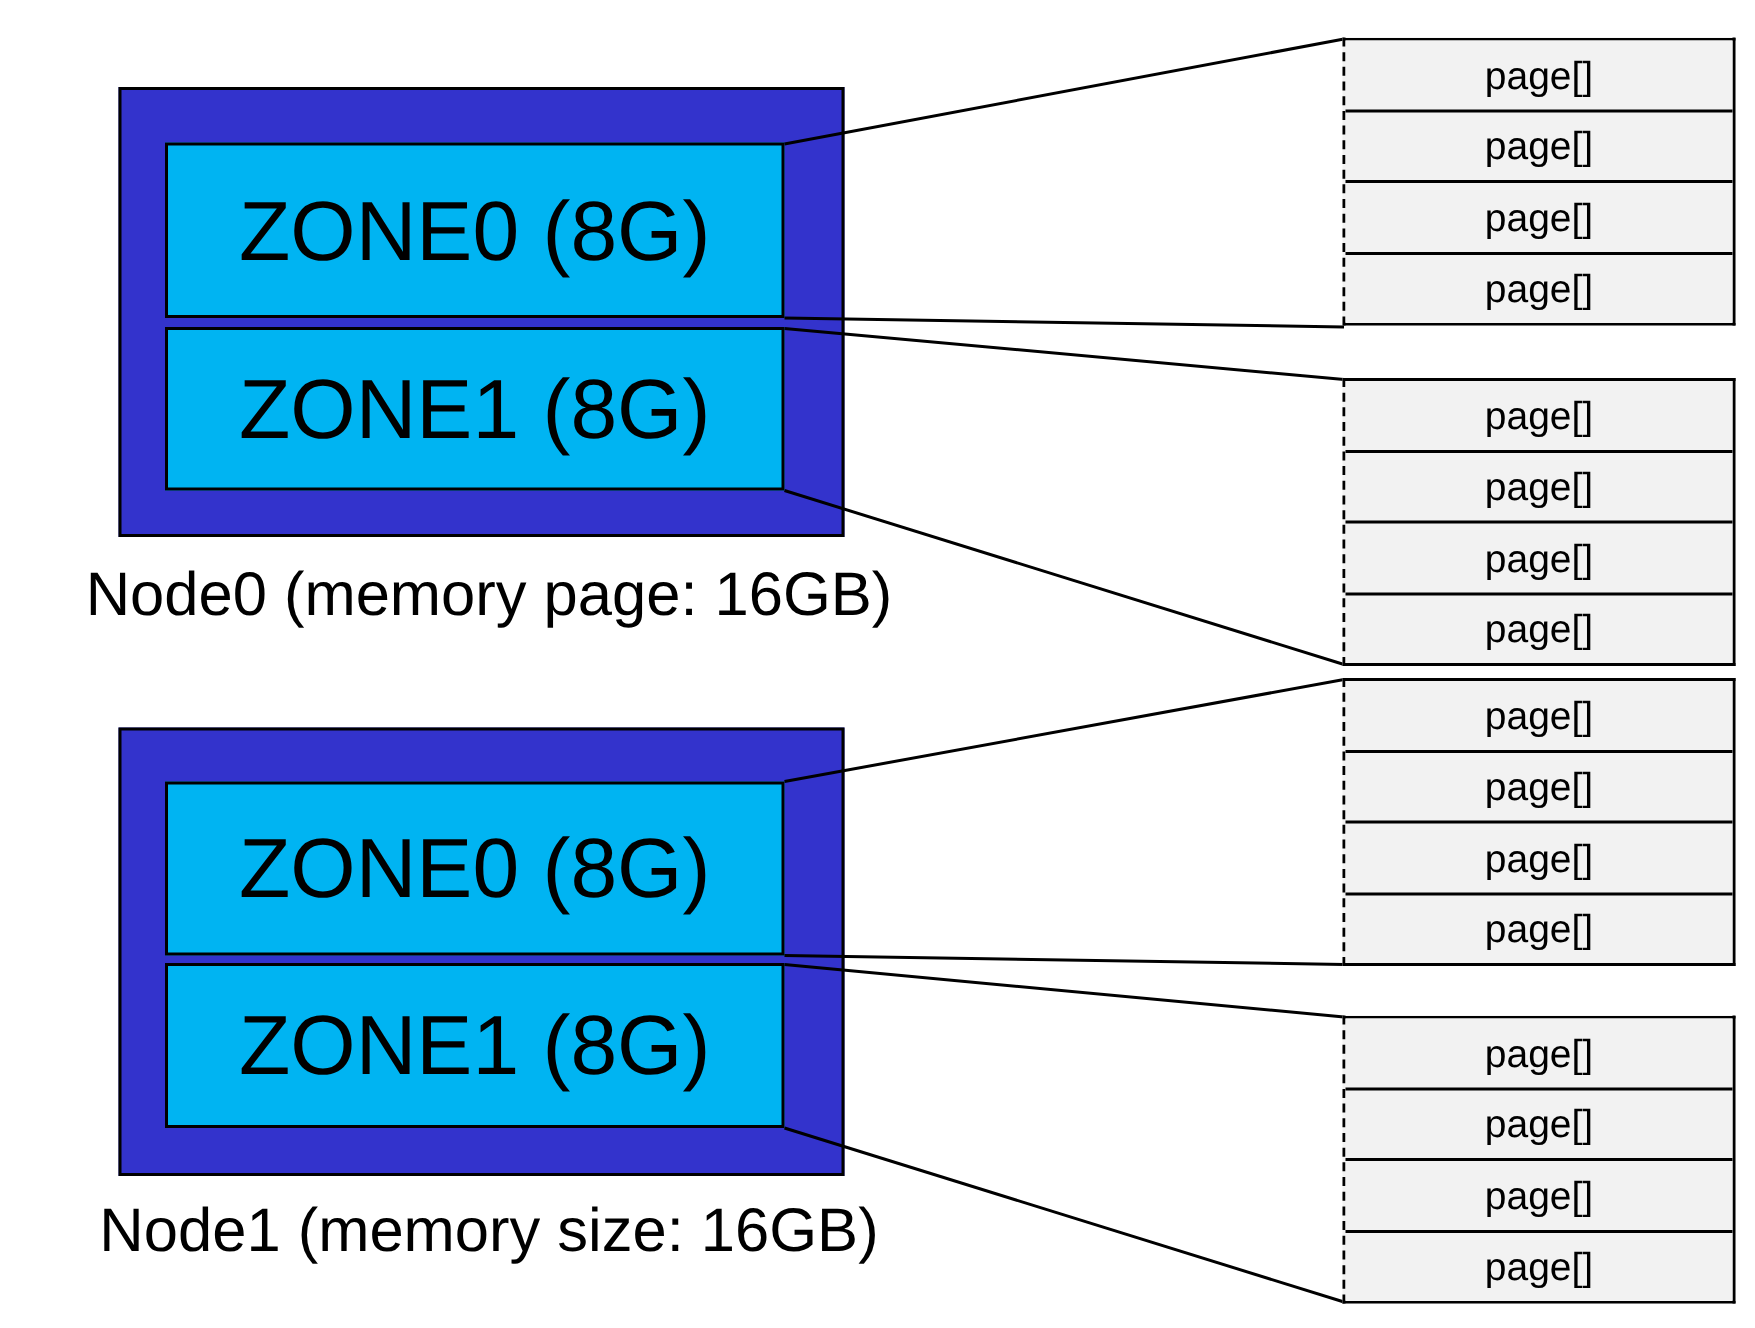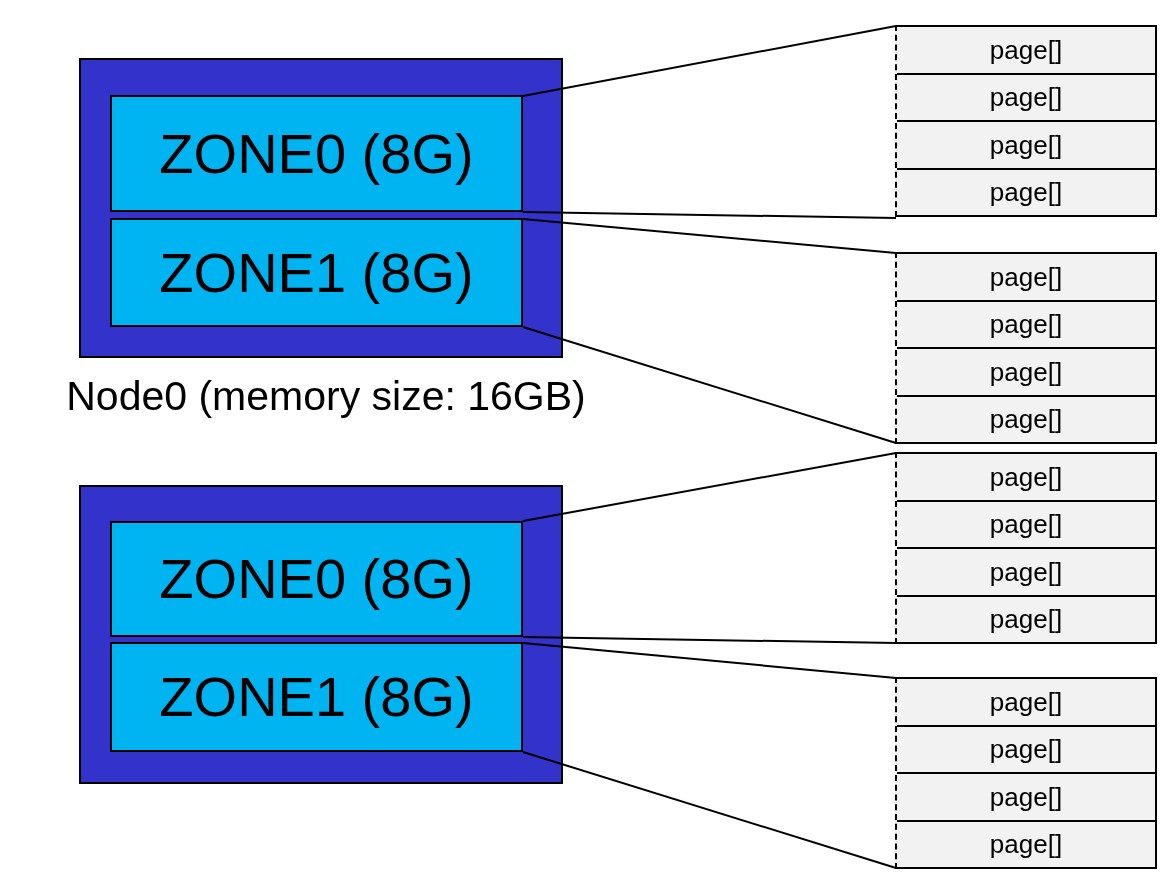--- a/index.html
+++ b/index.html
@@ -71,30 +71,31 @@
   </svg>
 
   <div class="node-box" style="left:79px;top:58px;width:484px;height:300px;">
     <div class="zone-box" style="left:29px;top:35px;width:413px;height:117px;">
       <span class="zone-label">ZONE0 (8G)</span>
     </div>
     <div class="zone-box" style="left:29px;top:158px;width:413px;height:109px;">
       <span class="zone-label">ZONE1 (8G)</span>
     </div>
   </div>
-  <div class="node-label" style="left:46px;top:368px;width:560px;">Node0 (memory size: 16GB)</div>
+  <div class="node-label" style="left:46px;top:368px;width:560px;">Node0 (memory page: 16GB)</div>
 
   <div class="node-box" style="left:79px;top:485px;width:484px;height:299px;">
     <div class="zone-box" style="left:29px;top:34px;width:413px;height:116px;">
       <span class="zone-label">ZONE0 (8G)</span>
     </div>
     <div class="zone-box" style="left:29px;top:155px;width:413px;height:110px;">
       <span class="zone-label">ZONE1 (8G)</span>
     </div>
   </div>
+  <div class="node-label" style="left:46px;top:792px;width:560px;">Node1 (memory size: 16GB)</div>
 
   <div class="page-group" style="left:895px;top:25px;">
     <div class="page-row">page[]</div>
     <div class="page-row">page[]</div>
     <div class="page-row">page[]</div>
     <div class="page-row">page[]</div>
   </div>
 
   <div class="page-group" style="left:895px;top:252px;">
     <div class="page-row">page[]</div>

